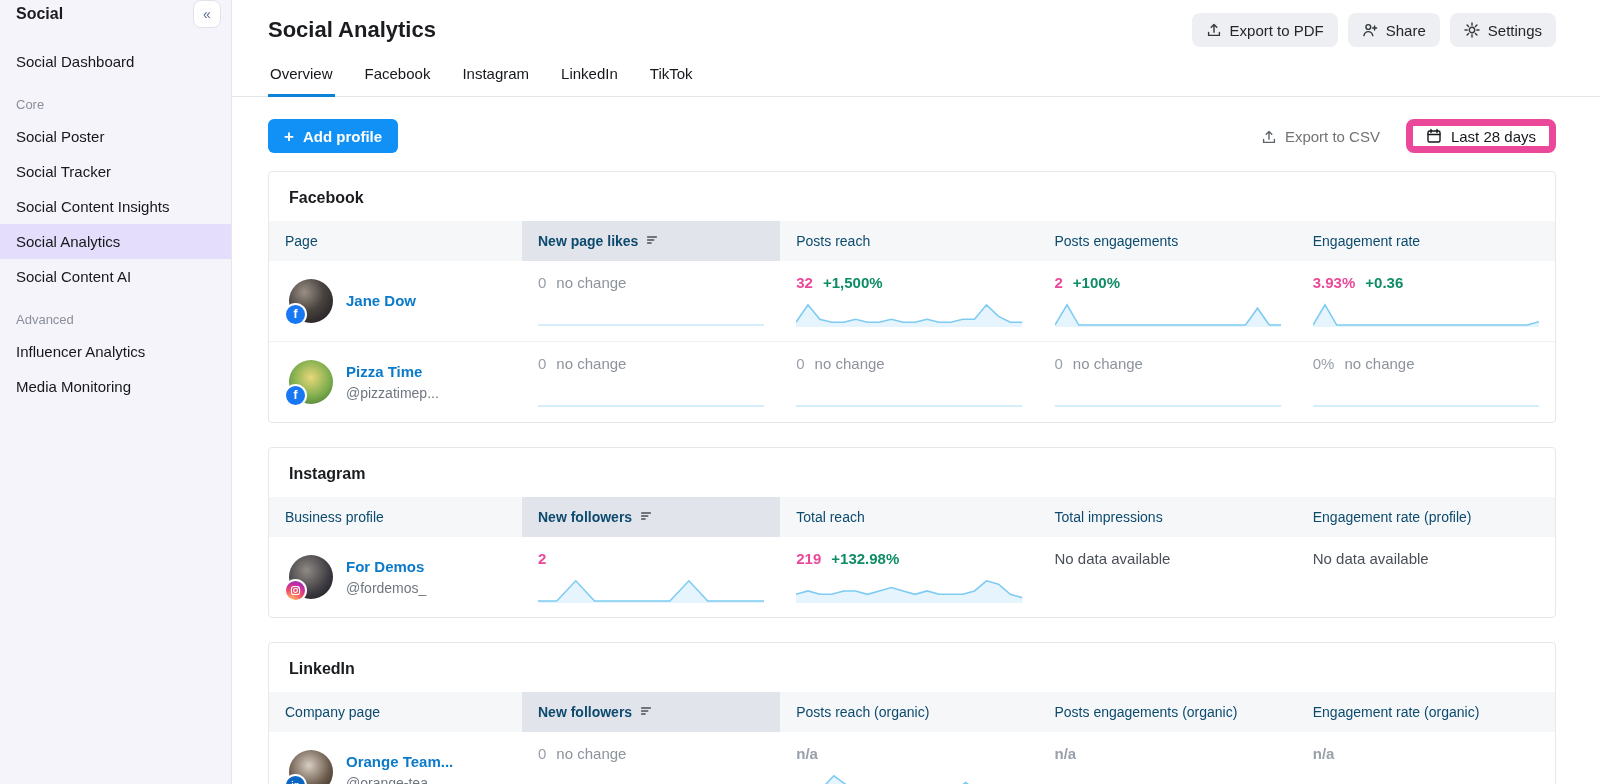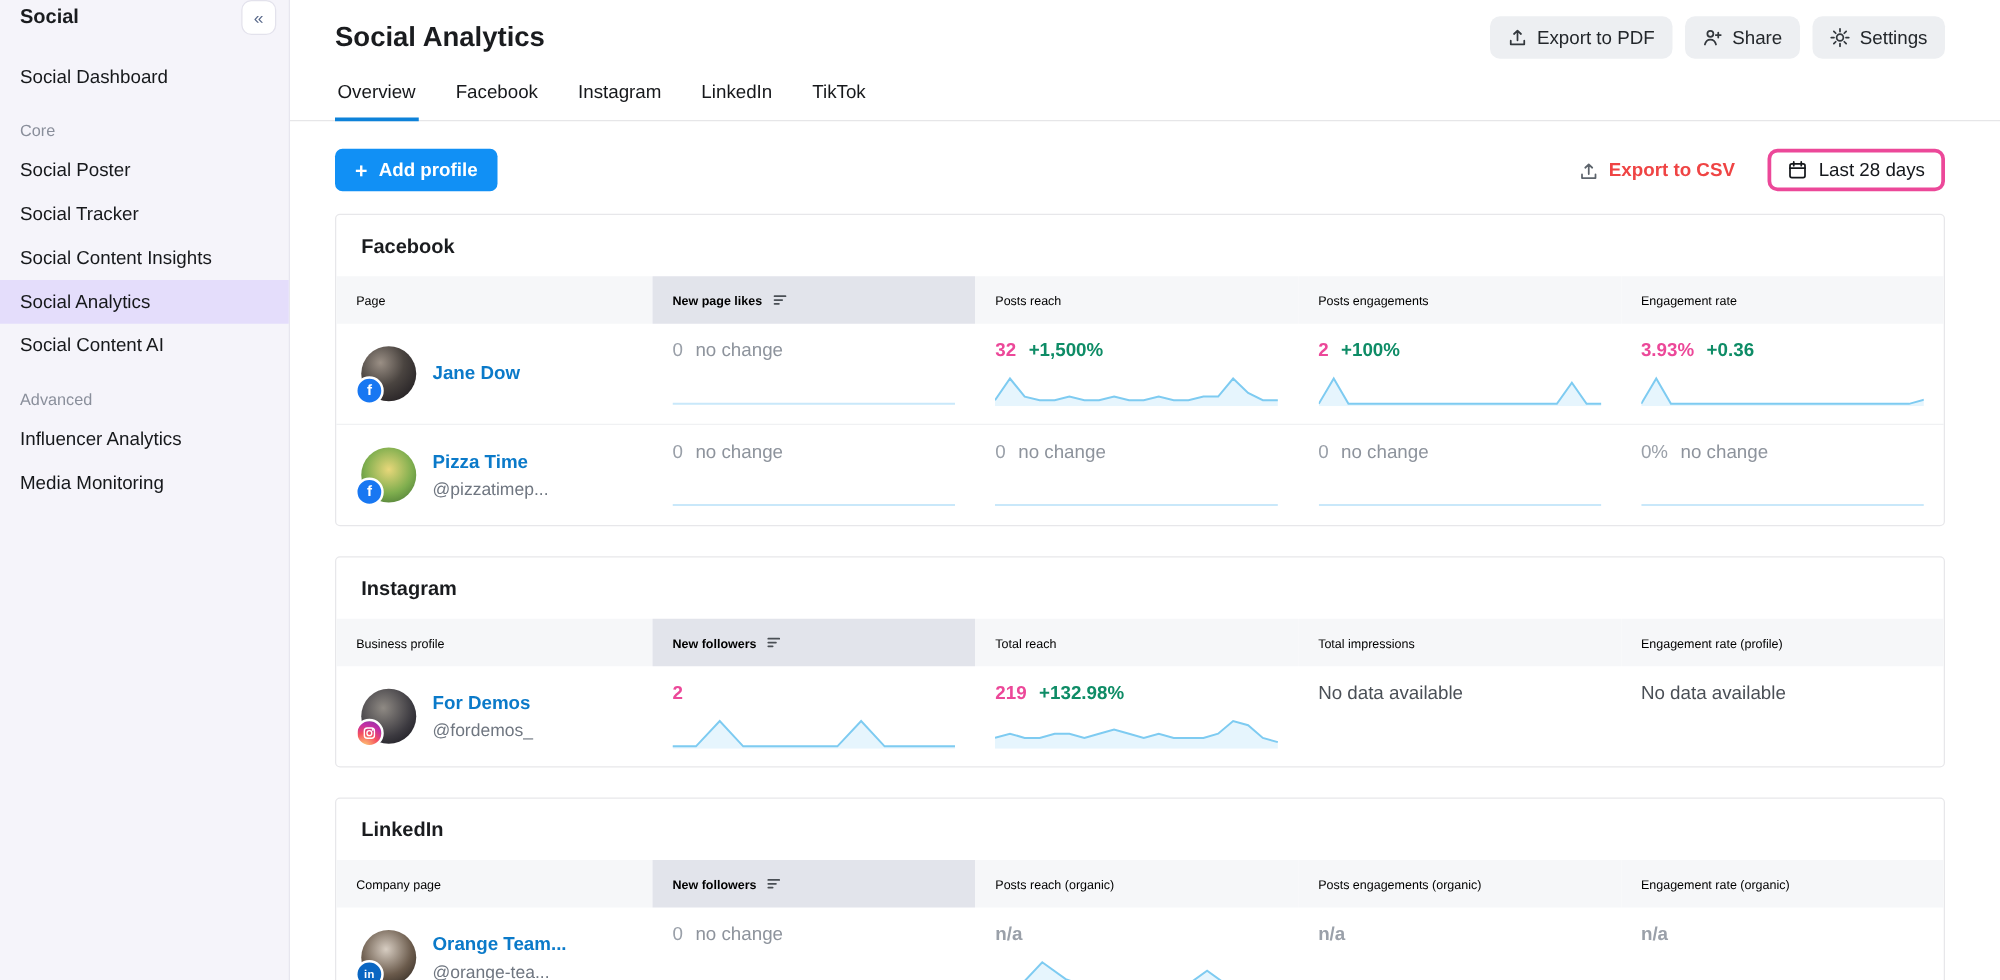--- a/index.html
+++ b/index.html
@@ -28,28 +28,28 @@
 
   .tabs{display:flex;gap:28px;padding:0 36px;border-bottom:1px solid #e6e6e8;}
   .tab{padding:9px 2px 12px;font-size:15px;cursor:pointer;border-bottom:3px solid transparent;margin-bottom:-1px;color:#16181b;}
   .tab.active{border-bottom-color:#0d82d9;}
 
   .content{flex:1;padding:22px 44px 0 36px;overflow:hidden;}
   .toolbar{display:flex;justify-content:space-between;align-items:center;margin-bottom:18px;}
   .add-profile{display:flex;align-items:center;gap:9px;background:#1190f5;color:#fff;border:none;border-radius:6px;height:34px;padding:0 16px;font-size:15px;font-weight:600;cursor:pointer;font-family:inherit;}
   .plus{font-size:17px;font-weight:600;line-height:1;}
   .toolbar-right{display:flex;align-items:center;gap:20px;}
-  .export-csv{display:flex;align-items:flex-end;gap:8px;background:none;border:none;color:#ef4444;font-size:15px;cursor:pointer;font-family:inherit;font-weight:bold;}
-  .date-range{display:flex;align-items:center;gap:9px;background:#fff;border:3px solid #ec4899;border-radius:8px;height:34px;padding:0 13px;font-size:15px;color:#15181c;cursor:pointer;font-family:inherit;}
+  .export-csv{display:flex;align-items:flex-end;gap:8px;background:none;border:none;color:#737373;font-size:15px;cursor:pointer;font-family:inherit;}
+  .date-range{display:flex;align-items:center;gap:9px;background:#fff;border:7px solid #ec4899;border-radius:8px;height:34px;padding:0 13px;font-size:15px;color:#15181c;cursor:pointer;font-family:inherit;}
 
   
   .card{border:1px solid #e7e7ea;border-radius:4px;background:#fff;margin-bottom:24px;}
   .card-title{font-size:16px;font-weight:700;padding:17px 20px 14px;}
   .tr{display:grid;grid-template-columns:253px 1fr 1fr 1fr 1fr;}
-  .th{background:#f6f7f9;font-size:10px;color:#000000;padding:12px 16px;display:flex;align-items:flex-end;gap:7px;}
+  .th{background:#f6f7f9;font-size:14px;color:#0c4a6e;padding:12px 16px;display:flex;align-items:flex-start;gap:7px;}
   .th.sorted{background:#e2e4eb;font-weight:bold;}
   .row{min-height:76px;}
   .row + .row{border-top:1px solid #f0f1f3;}
   .td{padding:13px 16px 14px;box-sizing:border-box;}
   .profile-cell{display:flex;align-items:center;gap:13px;padding-left:20px;}
   .avatar{width:44px;height:44px;border-radius:50%;position:relative;flex-shrink:0;}
   .av-jane{background:radial-gradient(circle at 35% 30%, #9a8f85 0%, #4a4440 45%, #17141a 100%);}
   .av-pizza{background:radial-gradient(circle at 50% 40%, #e8d77a 0%, #7fae4e 55%, #3e6b2f 100%);}
   .av-fordemos{background:radial-gradient(circle at 40% 35%, #8f8a84 0%, #3c3a40 60%, #121118 100%);}
   .av-orange{background:radial-gradient(circle at 45% 35%, #d7cdc2 0%, #6b5b4c 55%, #221d18 100%);}

